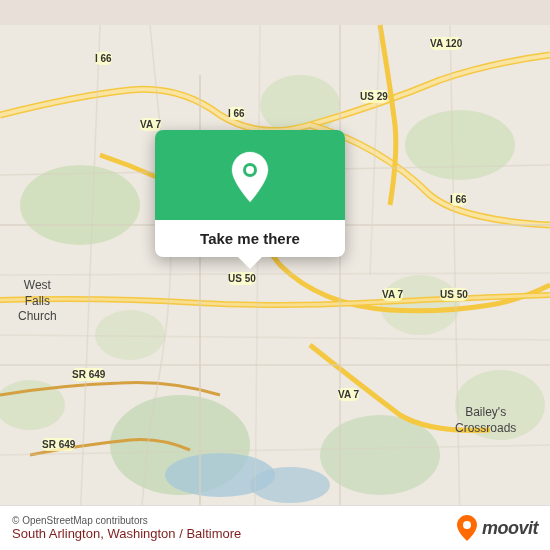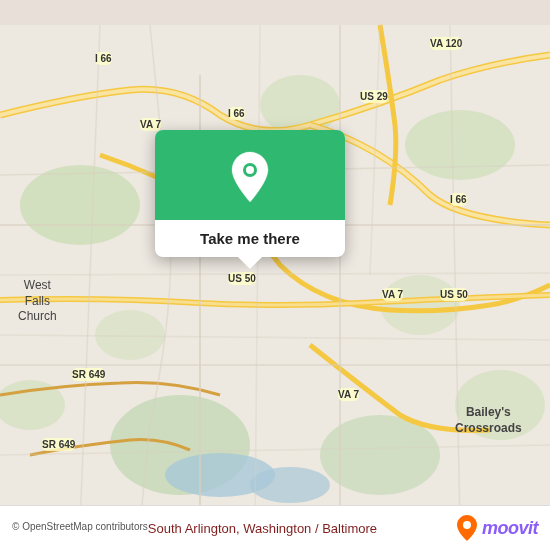--- a/index.html
+++ b/index.html
@@ -38,20 +38,21 @@
       padding: 8px 12px;
       display: flex;
       align-items: center;
       justify-content: space-between;
       border-top: 1px solid #ddd;
       z-index: 10;
     }
 
     .bottom-left {
       display: flex;
+      flex-direction: column;
     }
 
     .copyright-text {
       font-size: 10px;
       color: #555;
     }
 
     .location-text {
       font-size: 13px;
       color: #7f1d1d;
@@ -60,21 +61,21 @@
 
     .moovit-logo {
       display: flex;
       align-items: center;
       gap: 4px;
     }
 
     .moovit-text {
       font-size: 18px;
       font-weight: bold;
-      color: #8b5cf6;
+      color: #404040;
       font-style: italic;
       letter-spacing: -0.5px;
     }
 
     
     .popup-card {
       position: absolute;
       top: 130px;
       left: 155px;
       width: 190px;
@@ -211,21 +212,21 @@
   <div class="road-label" style="top:90px; left:360px;">US 29</div>
   <div class="road-label" style="top:272px; left:228px;">US 50</div>
   <div class="road-label" style="top:288px; left:440px;">US 50</div>
   <div class="road-label" style="top:193px; left:450px;">I 66</div>
   <div class="road-label" style="top:368px; left:72px;">SR 649</div>
   <div class="road-label" style="top:438px; left:42px;">SR 649</div>
 
   <div class="place-label" style="top:278px; left:18px; line-height:1.3;">
     West<br>Falls<br>Church
   </div>
-  <div class="place-label" style="top:405px; left:455px; line-height:1.3;font-weight:bold;">
+  <div class="place-label" style="top:405px; left:455px; line-height:1.3;">
     Bailey's<br>Crossroads
   </div>
 
   <div class="popup-card">
     <div class="popup-green-header">
 
       <svg class="location-pin-icon" viewBox="0 0 44 54" xmlns="http://www.w3.org/2000/svg">
         <path d="M22,2 C12,2 4,10 4,20 C4,32 22,52 22,52 C22,52 40,32 40,20 C40,10 32,2 22,2 Z" fill="white" stroke="rgba(255,255,255,0.3)" stroke-width="1"></path>
         <circle cx="22" cy="20" r="7" fill="#2eb870"></circle>
         <circle cx="22" cy="20" r="4" fill="white"></circle>

